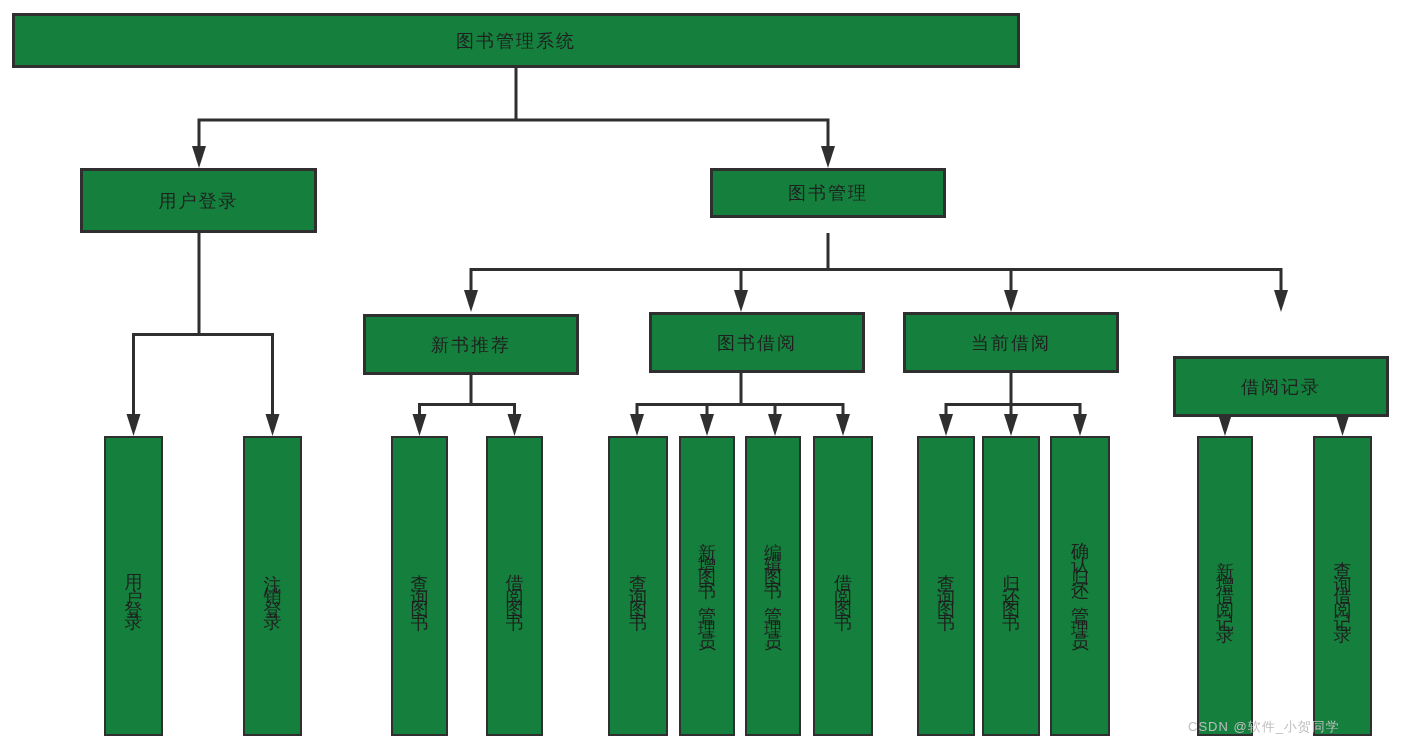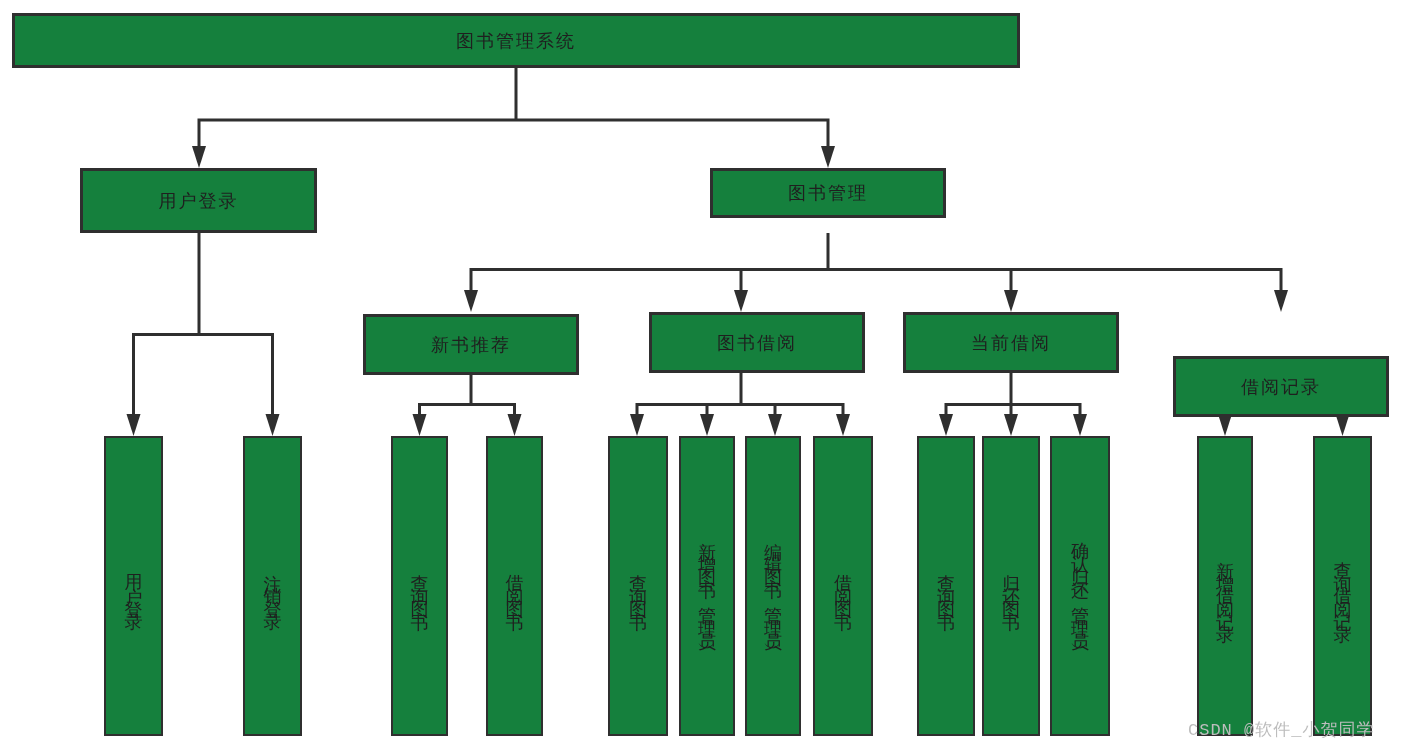--- a/index.html
+++ b/index.html
@@ -38,26 +38,25 @@
   .leaf {
     border-width: 2px;
     writing-mode: vertical-rl;
     letter-spacing: 13px;
     line-height: 1;
   }
   .watermark {
     position: absolute;
     left: 1188px;
     top: 718px;
-    font-size: 17px;
+    font-size: 13px;
     letter-spacing: 1px;
     color: var(--watermark);
     white-space: nowrap;
     z-index: 5;
-    font-family: Liberation Mono, monospace;
   }
 </style>
 </head>
 <body>
 
 <div class="canvas">
 
   <svg class="wires" viewBox="0 0 1405 747" xmlns="http://www.w3.org/2000/svg">
     <path fill="none" stroke="#2f2f2f" stroke-width="3" d="
       M516 68 V120

